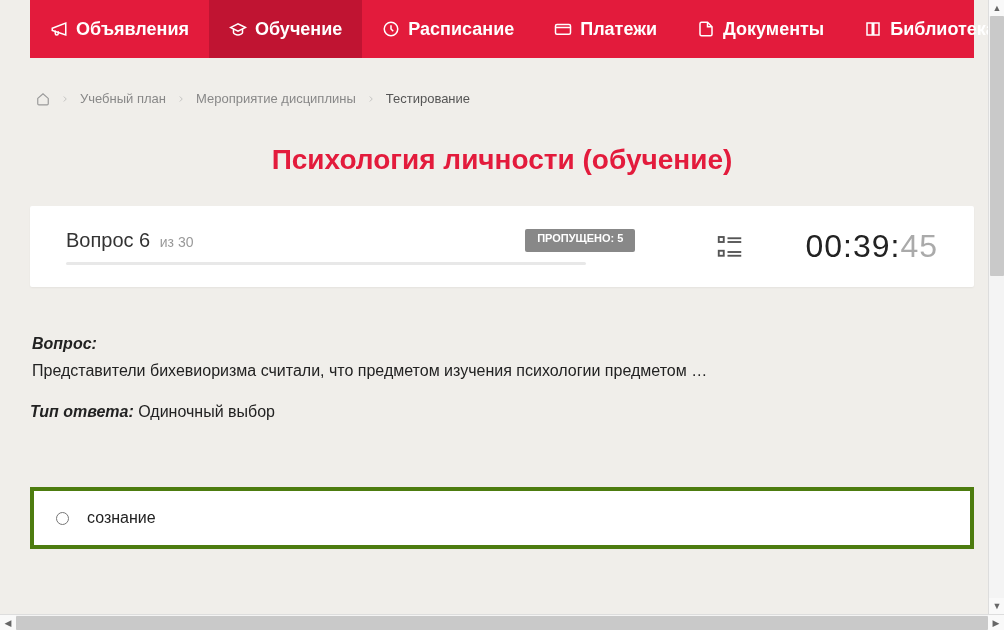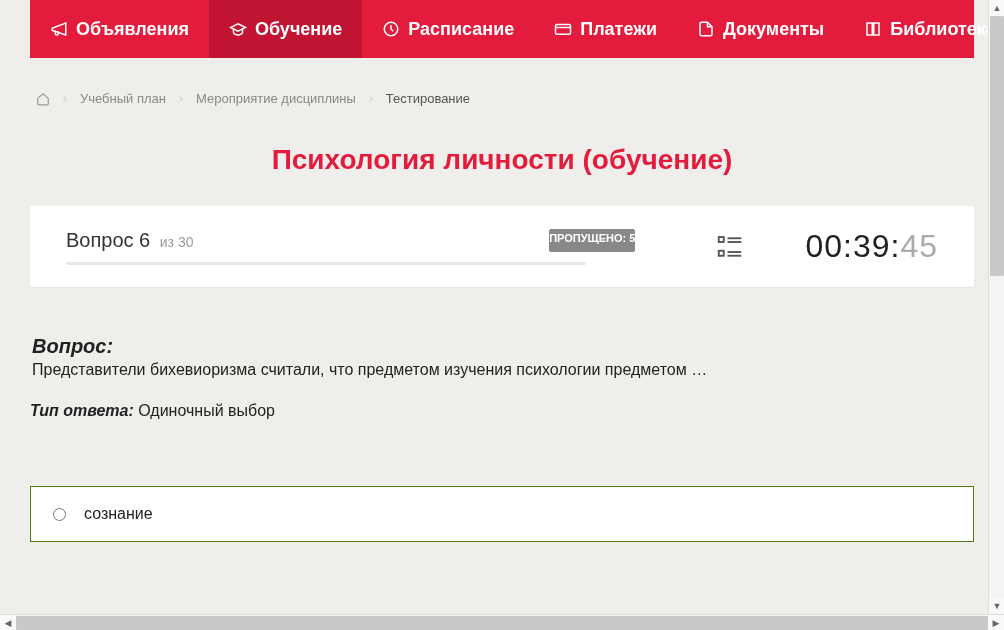--- a/index.html
+++ b/index.html
@@ -17,32 +17,32 @@
     .breadcrumb a { color: #888; cursor: pointer; }
     .breadcrumb .current { color: #555; }
     .breadcrumb .sep { margin: 0 10px; color: #bbb; }
     .page-title { text-align: center; font-size: 28px; font-weight: 700; color: #e31b3c; margin: 28px 0 30px 0; }
     .main { padding: 0 30px; }
     .status-bar { background: #fff; border-radius: 2px; display: flex; align-items: center; padding: 22px 36px; box-shadow: 0 1px 2px rgba(0,0,0,0.05); }
     .status-left { display: flex; flex-direction: column; flex: 1; }
     .status-left-row { display: flex; justify-content: space-between; }
     .question-num { font-size: 20px; color: #333; }
     .question-num .of { font-size: 14px; color: #999; margin-left: 4px; }
-    .skipped-badge { background: #888; color: #fff; font-size: 11px; font-weight: 600; padding: 3px 0; border-radius: 2px; }
+    .skipped-badge { background: #888; color: #fff; font-size: 11px; font-weight: 600; padding: 3px 12px; border-radius: 2px; }
     .progress-track { height: 3px; background: #e8e8e8; border-radius: 2px; margin-top: 10px; width: 520px; }
     .list-icon { margin: 0 60px 0 80px; color: #555; }
     .timer { font-size: 32px; color: #222; font-weight: 300; letter-spacing: 1px; }
     .timer .sec { color: #aaa; margin-top: 24px; }
     .question-body { margin-top: 48px; padding: 0 2px; }
-    .q-label { font-style: italic; font-weight: 700; font-size: 20px; color: #222; }
+    .q-label { font-style: italic; font-weight: 700; font-size: 16px; color: #222; margin-bottom: 6px; }
     .q-text { font-size: 16px; color: #222; line-height: 1.5; }
     .answer-type { margin-top: 20px; font-size: 16px; color: #222; }
     .answer-type .label { font-style: italic; font-weight: 700; }
     .answers { margin-top: 66px; }
-    .answer-option { border: 1px solid #4d7c0f; background: #fff; padding: 18px 22px; margin-bottom: 8px; display: flex; align-items: center; cursor: pointer; }
+    .answer-option { border: 4px solid #4d7c0f; background: #fff; padding: 18px 22px; margin-bottom: 8px; display: flex; align-items: center; cursor: pointer; }
     .answer-option input[type=radio] { margin-right: 18px; }
     .answer-option .text { font-size: 16px; color: #222; }
     .scrollbar-v { position: absolute; right: 0; top: 0; width: 16px; height: 614px; background: #f4f4f4; border-left: 1px solid #ddd; }
     .scrollbar-v .up, .scrollbar-v .down { position:absolute; width:16px; height:16px; display:flex; align-items:center; justify-content:center; font-size:9px; color:#666; background:#f9f9f9;}
     .scrollbar-v .up { top:0; }
     .scrollbar-v .down { bottom:0; }
     .scrollbar-v .thumb { position:absolute; top:16px; width:14px; left:1px; height:260px; background:#c9c9c9; border-radius:1px;}
     .scrollbar-h { position: absolute; left:0; bottom:0; height:16px; width:1004px; background:#f4f4f4; border-top:1px solid #ddd;}
     .scrollbar-h .left, .scrollbar-h .right { position:absolute; width:16px; height:16px; display:flex; align-items:center; justify-content:center; font-size:9px; color:#666; background:#f9f9f9; top:0;}
     .scrollbar-h .left{ left:0;} .scrollbar-h .right{ right:0;}

